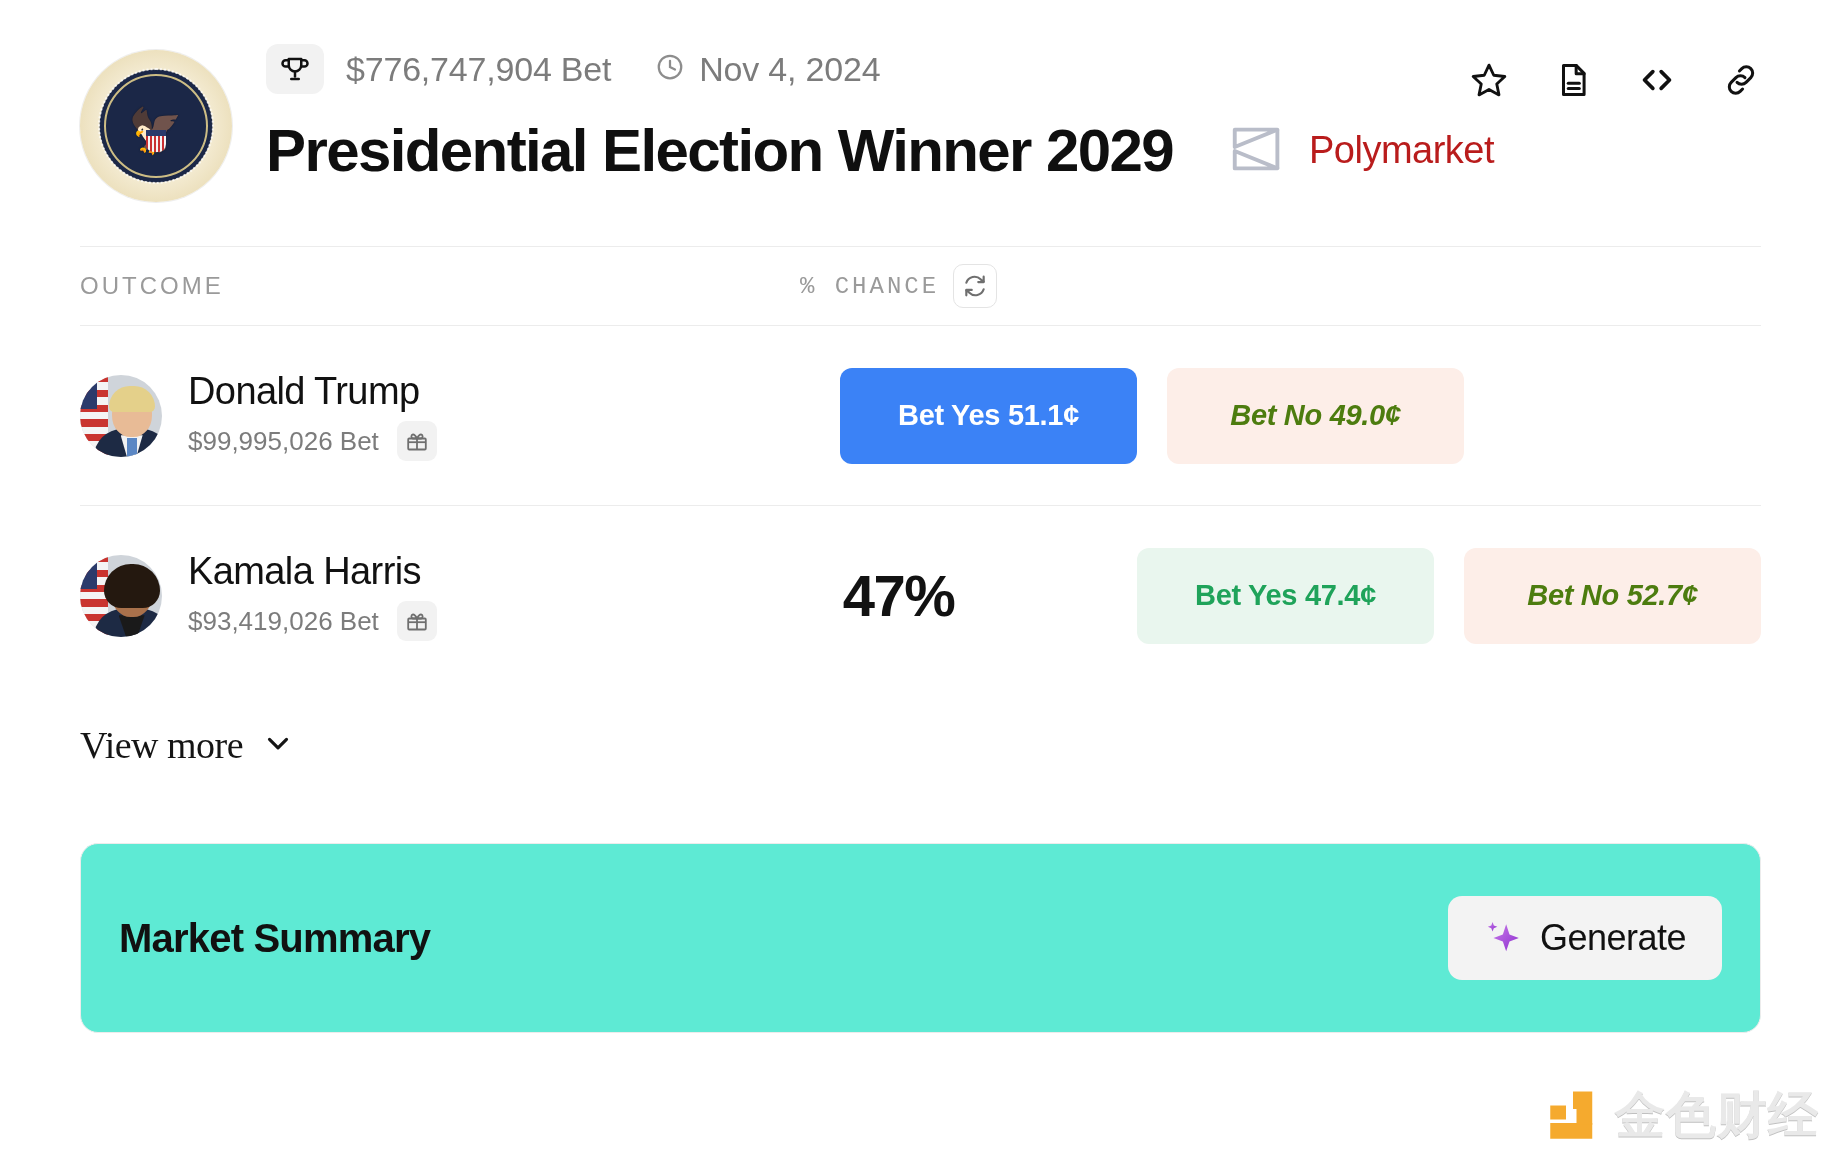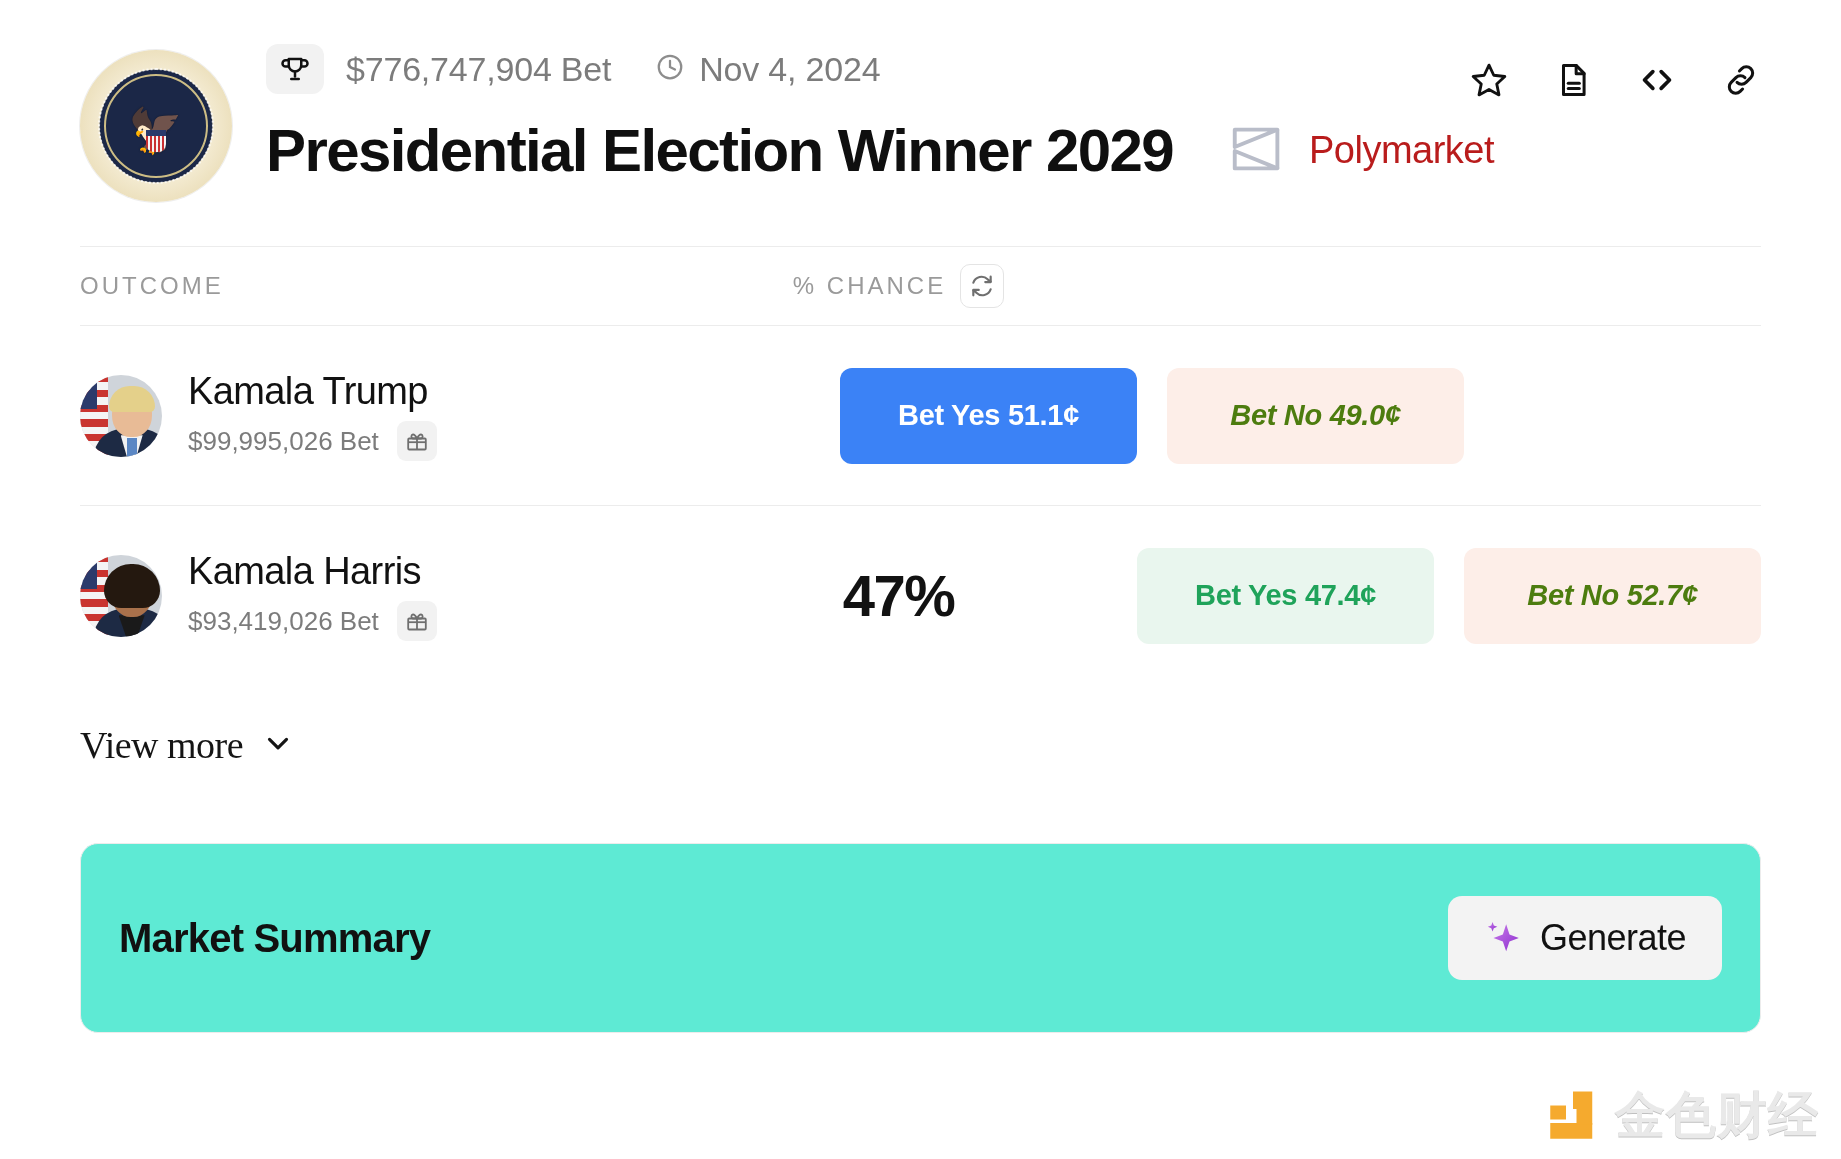--- a/index.html
+++ b/index.html
@@ -171,20 +171,21 @@
     justify-content: center;
     gap: 14px;
     margin-left: -180px;
   }
   .th-chance-label {
     font-size: 24px;
     letter-spacing: 3px;
     color: #9a9a9a;
     text-transform: uppercase;
     white-space: nowrap;
+    font-family: Liberation Mono, monospace;
   }
   .refresh-box {
     width: 44px; height: 44px;
     border: 1px solid #e4e4e4;
     border-radius: 10px;
     display: flex; align-items: center; justify-content: center;
     background: #fff;
   }
 
   .row {
@@ -508,21 +509,21 @@
           <div class="flag"></div>
           <div class="person">
             <div class="body"></div>
             <div class="shirt"></div>
             <div class="tie"></div>
             <div class="head"></div>
             <div class="hair"></div>
           </div>
         </div>
         <div class="name-block">
-          <div class="name">Kamala Trump</div>
+          <div class="name">Donald Trump</div>
           <div class="sub-row">
             <span class="sub">$99,995,026 Bet</span>
             <span class="gift-box">
               <svg width="24" height="24" viewBox="0 0 24 24" fill="none" stroke="#6f6f6f" stroke-width="1.8" stroke-linejoin="round">
                 <rect x="3.2" y="9.5" width="17.6" height="11" rx="1"></rect>
                 <line x1="3.2" y1="13.2" x2="20.8" y2="13.2"></line>
                 <line x1="12" y1="9.5" x2="12" y2="20.5"></line>
                 <path d="M12 9.5C10.8 7 9.6 5.4 8 5.4a2.1 2.1 0 0 0 0 4.1z"></path>
                 <path d="M12 9.5c1.2-2.5 2.4-4.1 4-4.1a2.1 2.1 0 0 1 0 4.1z"></path>
               </svg>

